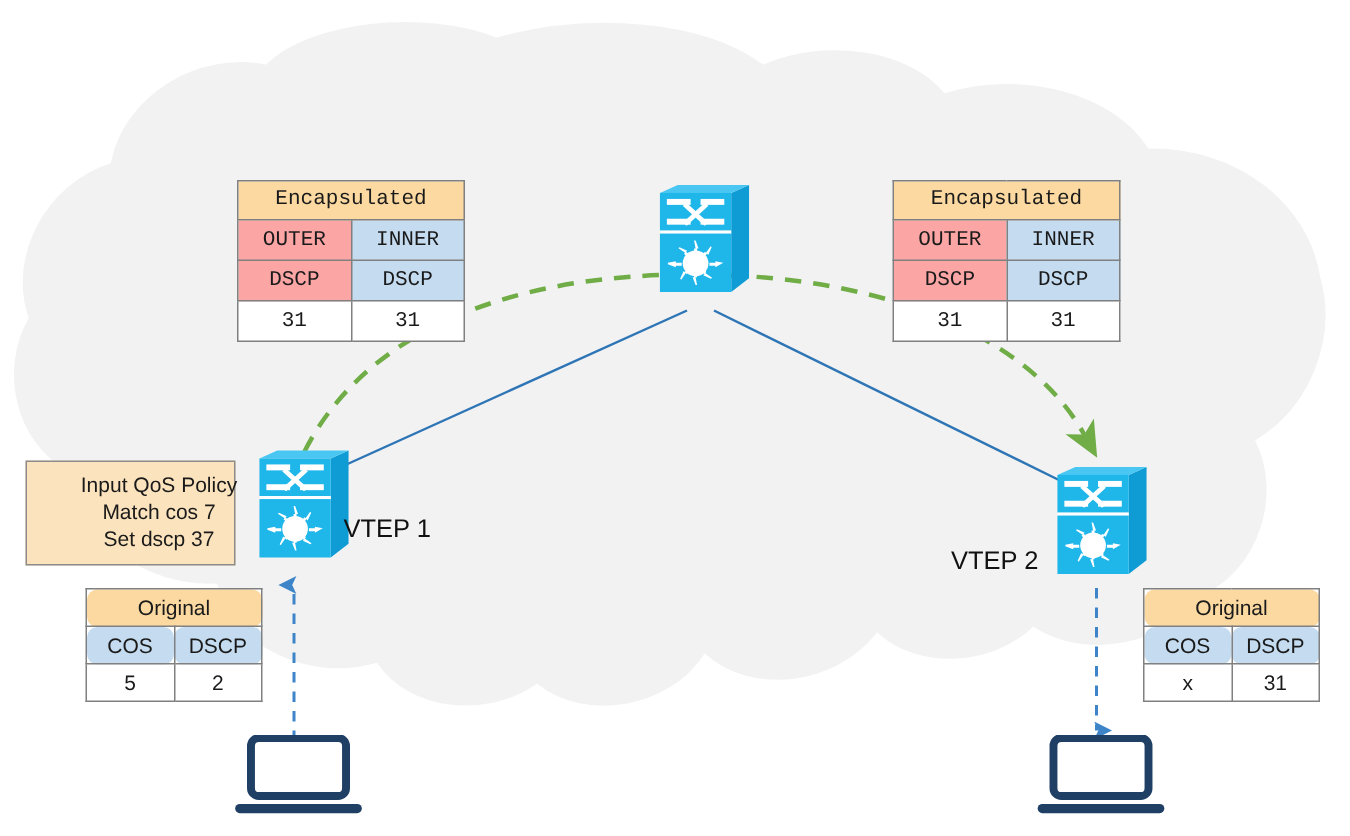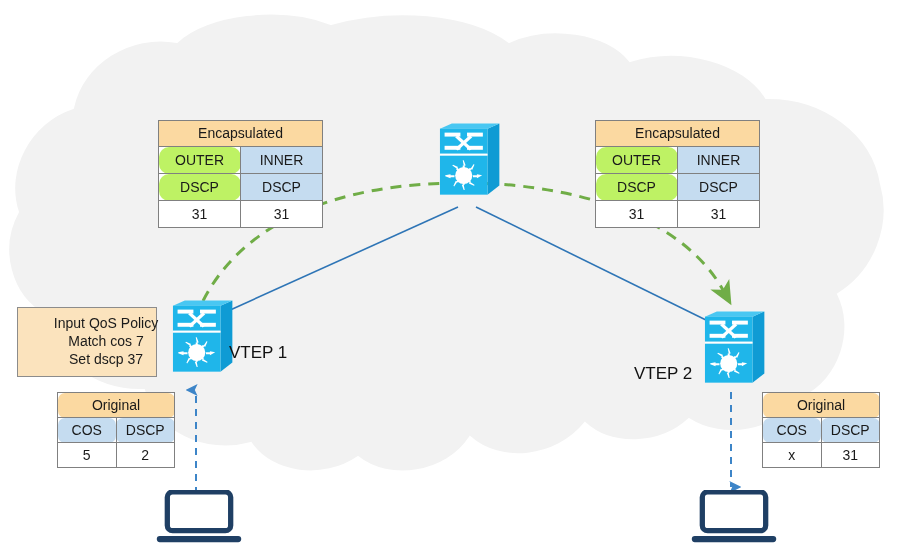--- a/index.html
+++ b/index.html
@@ -42,32 +42,31 @@
     color: #1a1a1a;
     font-size: 14px;
     line-height: 1.05;
     padding: 0;
     white-space: nowrap;
   }
   .tbl td.hdr-orange {
     background: #fbd9a1;
   }
   .tbl td.hdr-blue-dark {
-    background: #bef264;
-    border-radius: 10px;
+    background: #fca5a5;
   }
   .tbl td.hdr-blue-light {
     background: #c5dcf0;
   }
   .tbl td.val {
     background: #ffffff;
   }
 
   
-  .enc-tbl { width: 165px; }
+  .enc-tbl { width: 152px; font-family: Liberation Mono, monospace; }
   .enc-tbl td { height: 26px; }
   .enc-tbl td.title { height: 25px; }
 
   
   .orig-tbl { width: 118px; }
   .orig-tbl td { height: 24px; border-radius: 7px; }
 
   #enc-left  { left: 158px; top: 120px; }
   #enc-right { left: 595px; top: 120px; }
   #orig-left { left: 57px;  top: 392px; }

